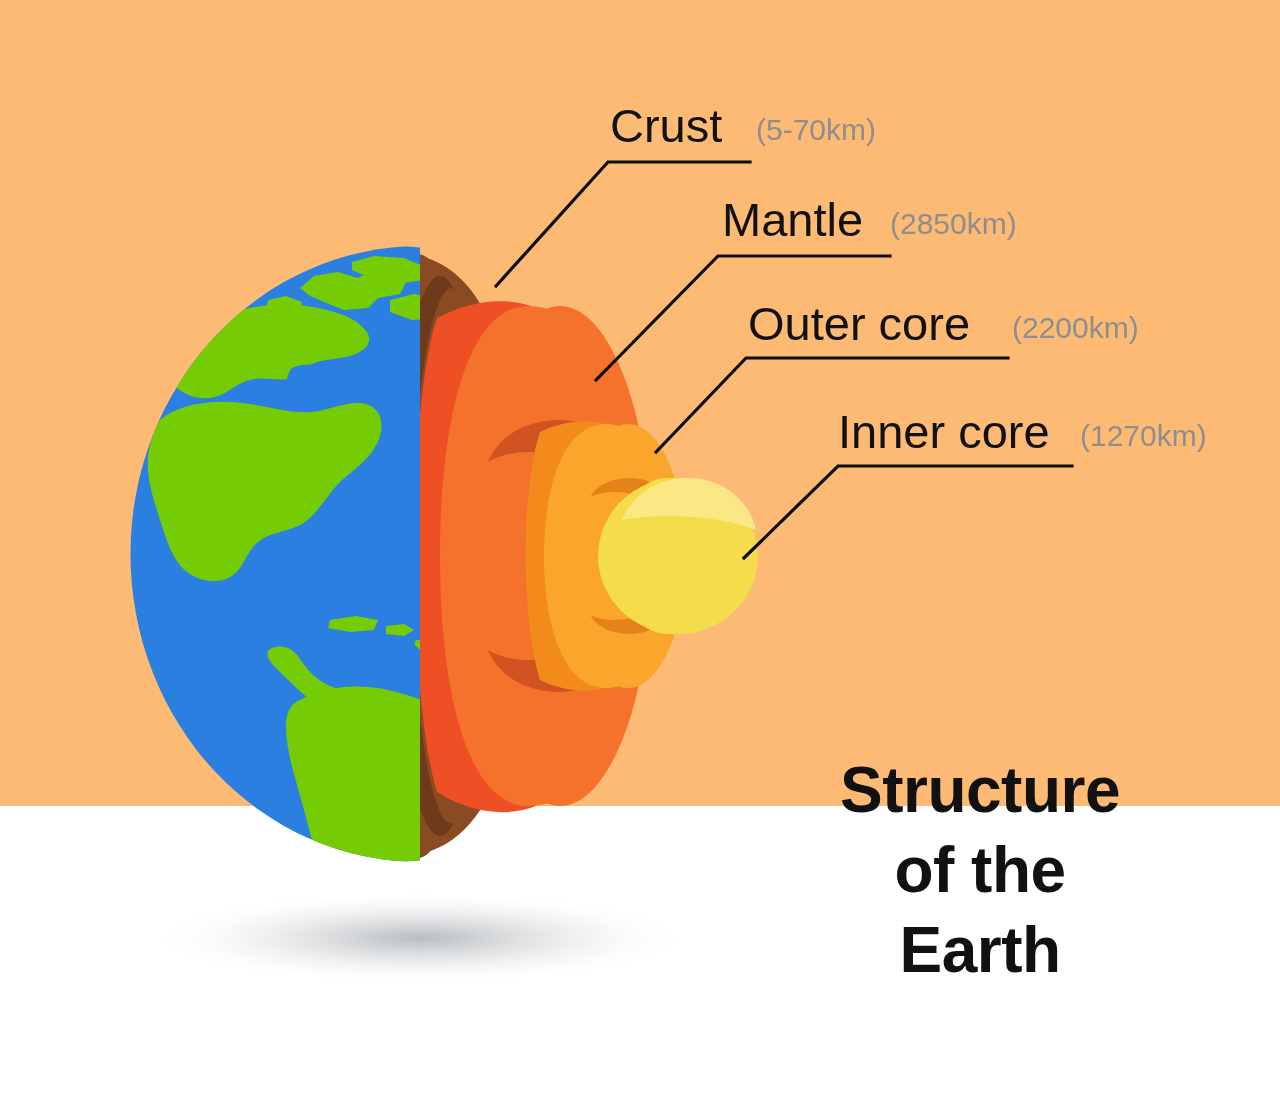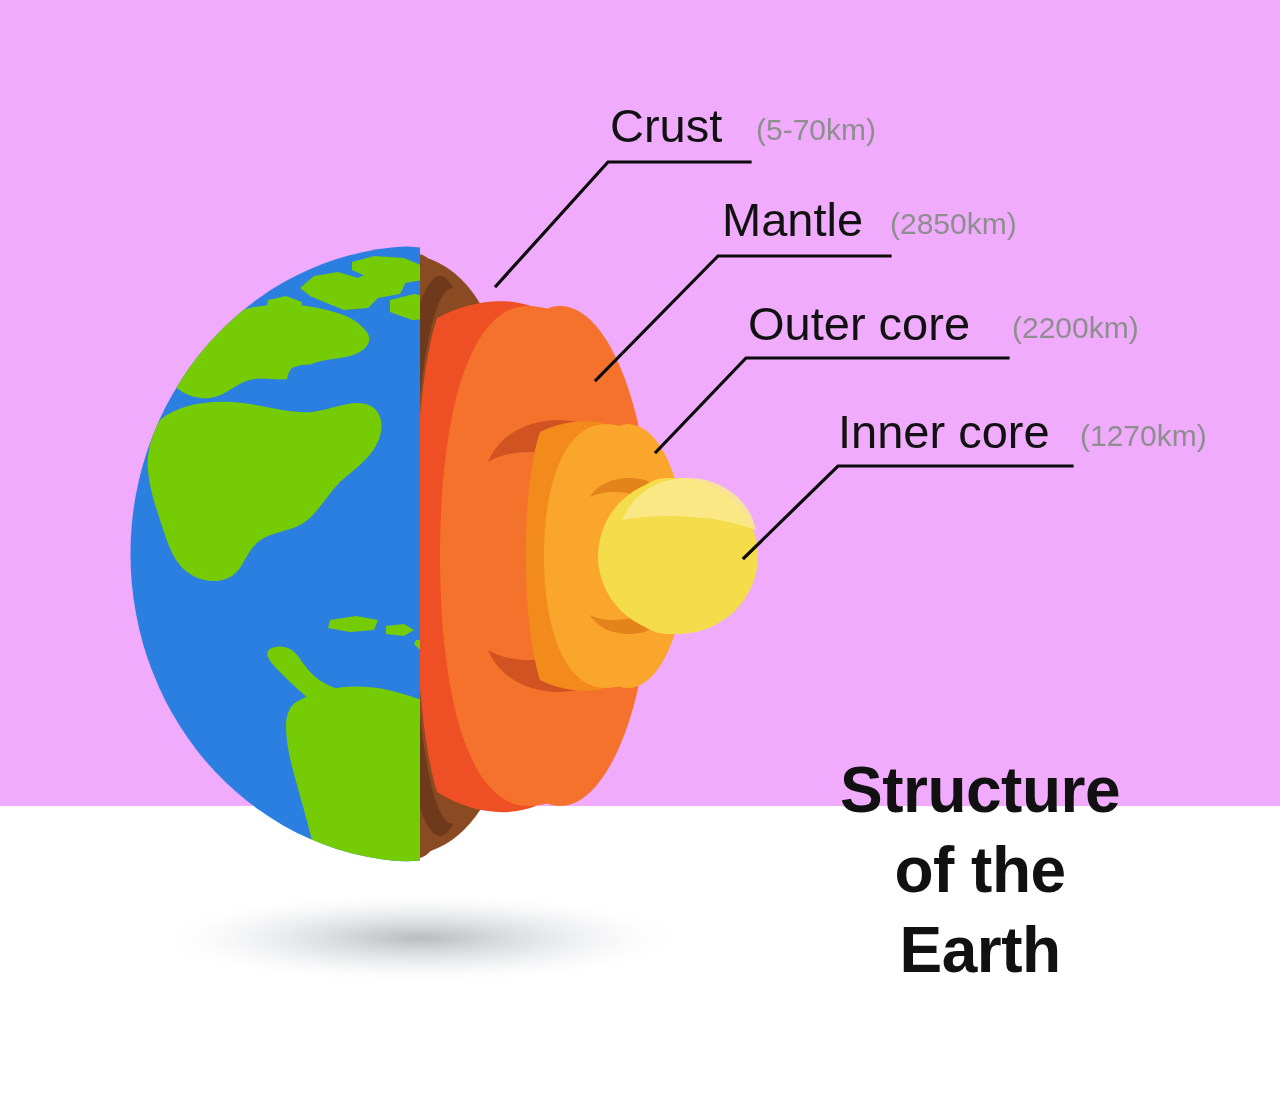--- a/index.html
+++ b/index.html
@@ -11,21 +11,21 @@
   body {
     width: 1280px;
     height: 1098px;
     overflow: hidden;
     font-family: "Liberation Sans", sans-serif;
   }
   #stage {
     position: relative;
     width: 1280px;
     height: 806px;
-    background: #f0abfc;
+    background: #fdba74;
   }
   #diagram {
     position: absolute;
     left: 0;
     top: 0;
     width: 1280px;
     height: 1098px;
     display: block;
   }
   .lbl-name {

